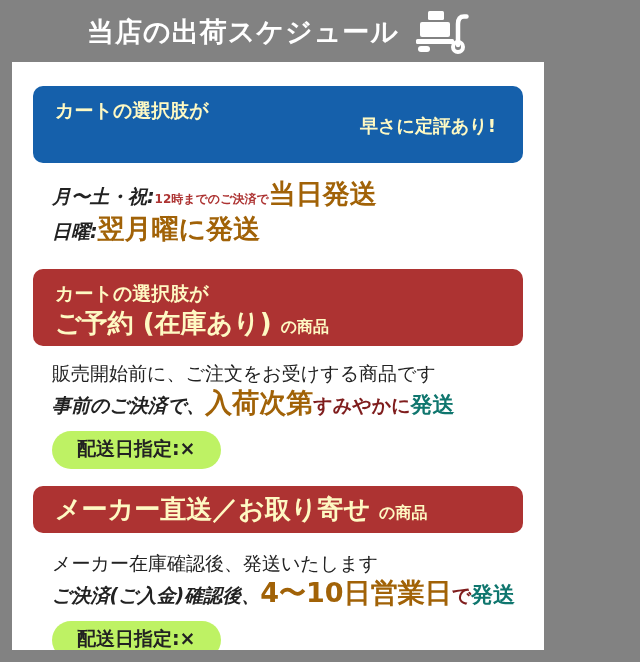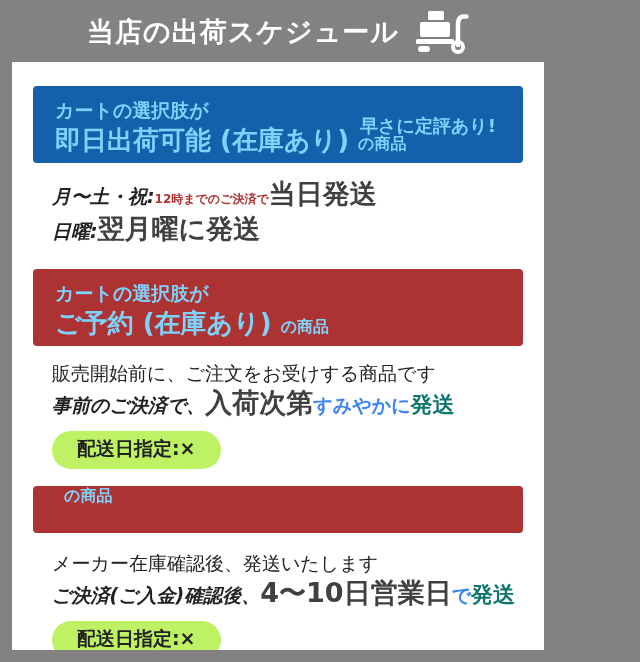--- a/index.html
+++ b/index.html
@@ -13,42 +13,42 @@
   
   .hdr{height:62px;display:flex;align-items:center;justify-content:center;gap:16px;}
   .hdr-title{color:#ffffff;font-size:27px;font-weight:bold;letter-spacing:1px;line-height:1;}
   .hdr-icon{display:block;margin-top:4px;}
   
   .content{
     margin:0 12px;background:#ffffff;height:588px;
     box-sizing:border-box;padding:24px 21px 0;overflow:hidden;
   }
   
-  .banner{position:relative;border-radius:4px;color:#7dd3fc;box-sizing:border-box;}
+  .banner{position:relative;border-radius:10px;color:#fef9c3;box-sizing:border-box;}
   .banner.two{height:77px;padding:11px 22px 0;}
   .banner.one{height:47px;padding:0 22px;display:flex;align-items:baseline;}
   .banner.one .big{line-height:47px;}
   .blue{background:#1560ab;}
   .redbg{background:#ad3332;}
   .b-line1{font-size:19px;font-weight:bold;line-height:26px;}
   .b-line2{margin-top:1px;line-height:32px;}
   .big{font-size:26px;font-weight:bold;}
   .suffix{font-size:16px;font-weight:bold;margin-left:9px;}
   .badge{position:absolute;right:27px;bottom:25px;font-size:18px;font-weight:bold;}
   
   .tb{margin-left:19px;}
   .tb1{margin-top:16px;}
   .tb2{margin-top:12px;}
   .tb3{margin-top:15px;}
   .tline{margin:0;line-height:30px;white-space:nowrap;}
   .blk{font-size:19px;font-weight:bold;color:#222222;font-style:italic;}
   .reg{font-size:19px;font-weight:normal;color:#222222;}
   .red-mid{font-size:12px;font-weight:bold;color:#ad3332;}
-  .red-big{font-size:27px;font-weight:bold;color:#404040;}
-  .red-sm{font-size:19px;font-weight:bold;color:#3b82f6;}
+  .red-big{font-size:27px;font-weight:bold;color:#a16207;}
+  .red-sm{font-size:19px;font-weight:bold;color:#7f1d1d;}
   .red-md{font-size:22px;font-weight:bold;color:#0f766e;}
   
   .mt-b1{margin-top:0;}
   .mt-b2{margin-top:21px;}
   .mt-b3{margin-top:17px;}
   
   .pillwrap{margin-top:9px;}
   .pill{
     display:inline-block;background:#bef264;border-radius:20px;
     padding:5px 25px 7px;font-size:19px;font-weight:bold;color:#222222;
@@ -69,23 +69,20 @@
       <path d="M43 34 V13 Q43 5.5 49 5.5 L51.5 5.5" stroke="#ffffff" stroke-width="4.5" fill="none" stroke-linecap="round"></path>
       <circle cx="43" cy="36" r="5" stroke="#ffffff" stroke-width="4" fill="none"></circle>
     </svg>
   </div>
 
   <div class="content">
 
     <section>
       <div class="banner two blue mt-b1">
         <div class="b-line1">カートの選択肢が</div>
-        <div class="b-line2">
-          <span class="big">即日出荷可能 (在庫あり)</span><span class="suffix">の商品</span>
-        </div>
         <div class="badge">早さに定評あり!</div>
       </div>
       <div class="tb tb1">
         <p class="tline"><span class="blk">月〜土・祝:</span><span class="red-mid">12時までのご決済で</span><span class="red-big">当日発送</span></p>
         <p class="tline"><span class="blk">日曜:</span><span class="red-big">翌月曜に発送</span></p>
       </div>
     </section>
 
     <section>
       <div class="banner two redbg mt-b2">
@@ -98,20 +95,21 @@
         <p class="tline reg">販売開始前に、ご注文をお受けする商品です</p>
         <p class="tline"><span class="blk">事前のご決済で、</span><span class="red-big">入荷次第</span><span class="red-sm">すみやかに</span><span class="red-md">発送</span></p>
         <div class="pillwrap">
           <span class="pill">配送日指定:×</span>
         </div>
       </div>
     </section>
 
     <section>
       <div class="banner one redbg mt-b3">
+        <span class="big">メーカー直送／お取り寄せ</span>
           <span class="suffix">の商品</span>
       </div>
       <div class="tb tb3">
         <p class="tline reg">メーカー在庫確認後、発送いたします</p>
         <p class="tline"><span class="blk">ご決済(ご入金)確認後、</span><span class="red-big">4〜10日営業日</span><span class="red-sm">で</span><span class="red-md">発送</span></p>
         <div class="pillwrap">
           <span class="pill">配送日指定:×</span>
         </div>
       </div>
     </section>

